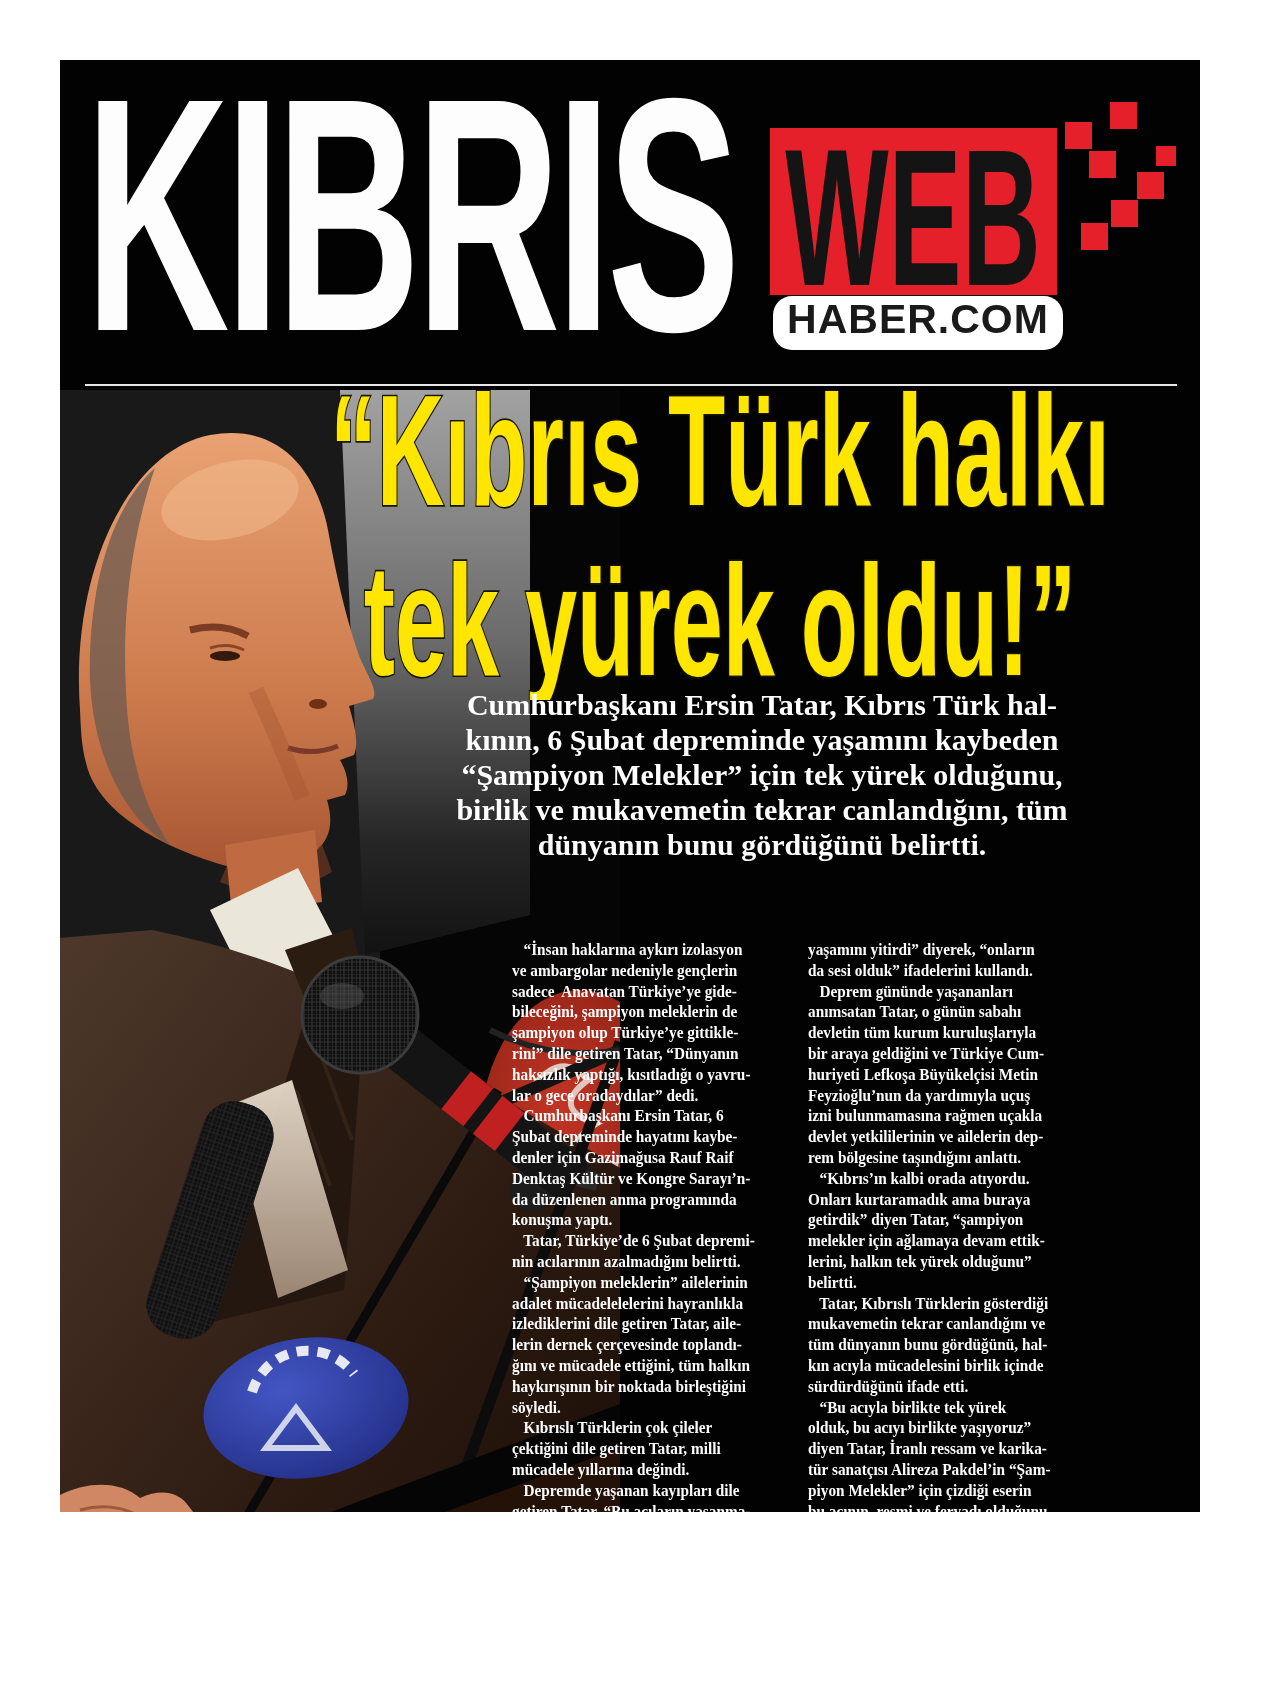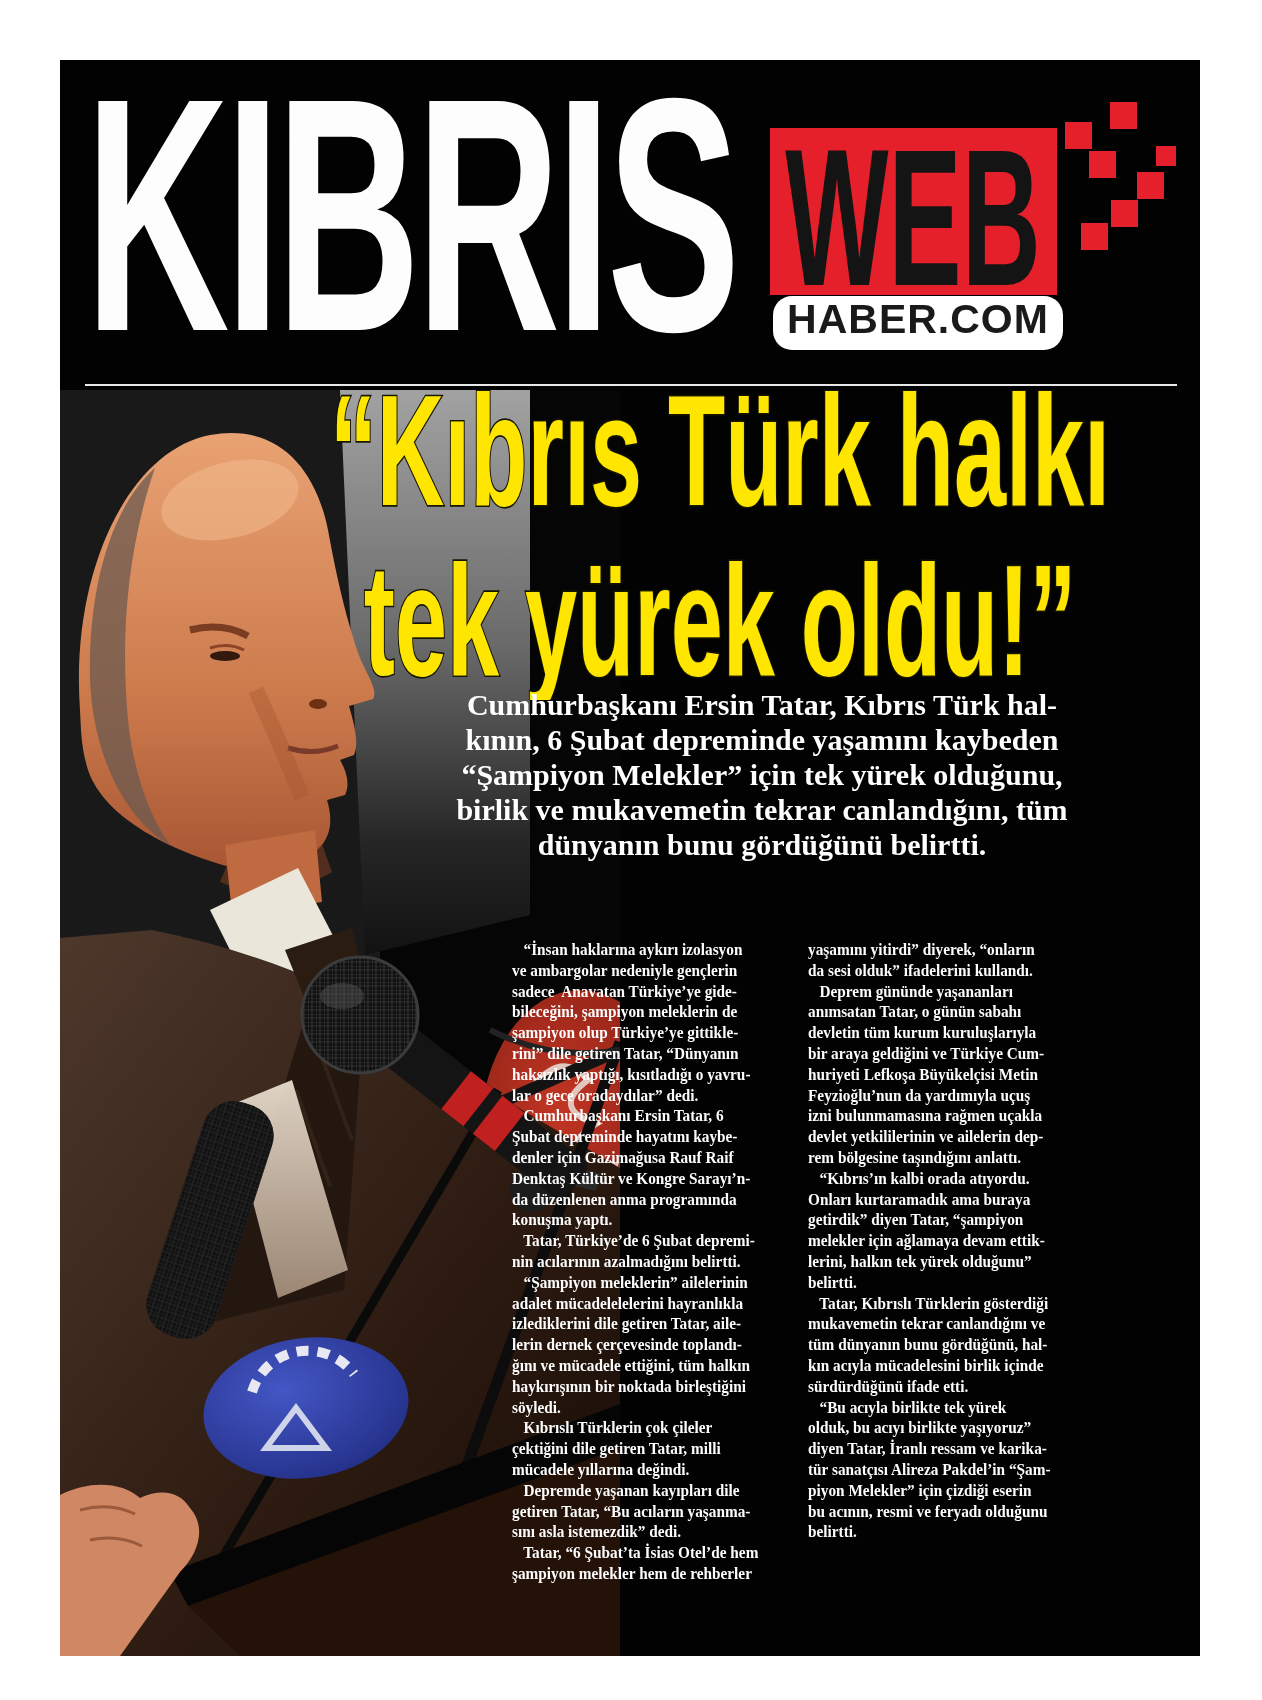--- a/index.html
+++ b/index.html
@@ -1,16 +1,16 @@
 <!DOCTYPE html>
 <html><head>
 <meta charset="utf-8">
 <style>
   html,body{margin:0;padding:0;background:#ffffff;}
-  .page{position:relative;width:1262px;height:1700px;background:#ffffff;overflow:hidden;
+  .page{position:relative;width:1262px;height:1512px;background:#ffffff;overflow:hidden;
         font-family:"Liberation Sans",sans-serif;}
   .content{position:absolute;left:60px;top:60px;width:1140px;height:1596px;background:#020202;overflow:hidden;}
 
   
   .photo-svg{position:absolute;left:0;top:330px;width:560px;height:1266px;}
 
   
   .masthead-svg{position:absolute;left:0;top:0;width:1140px;height:300px;}
   .habercom{position:absolute;left:713px;top:236px;width:290px;height:54px;background:#ffffff;
             display:flex;justify-content:center;

